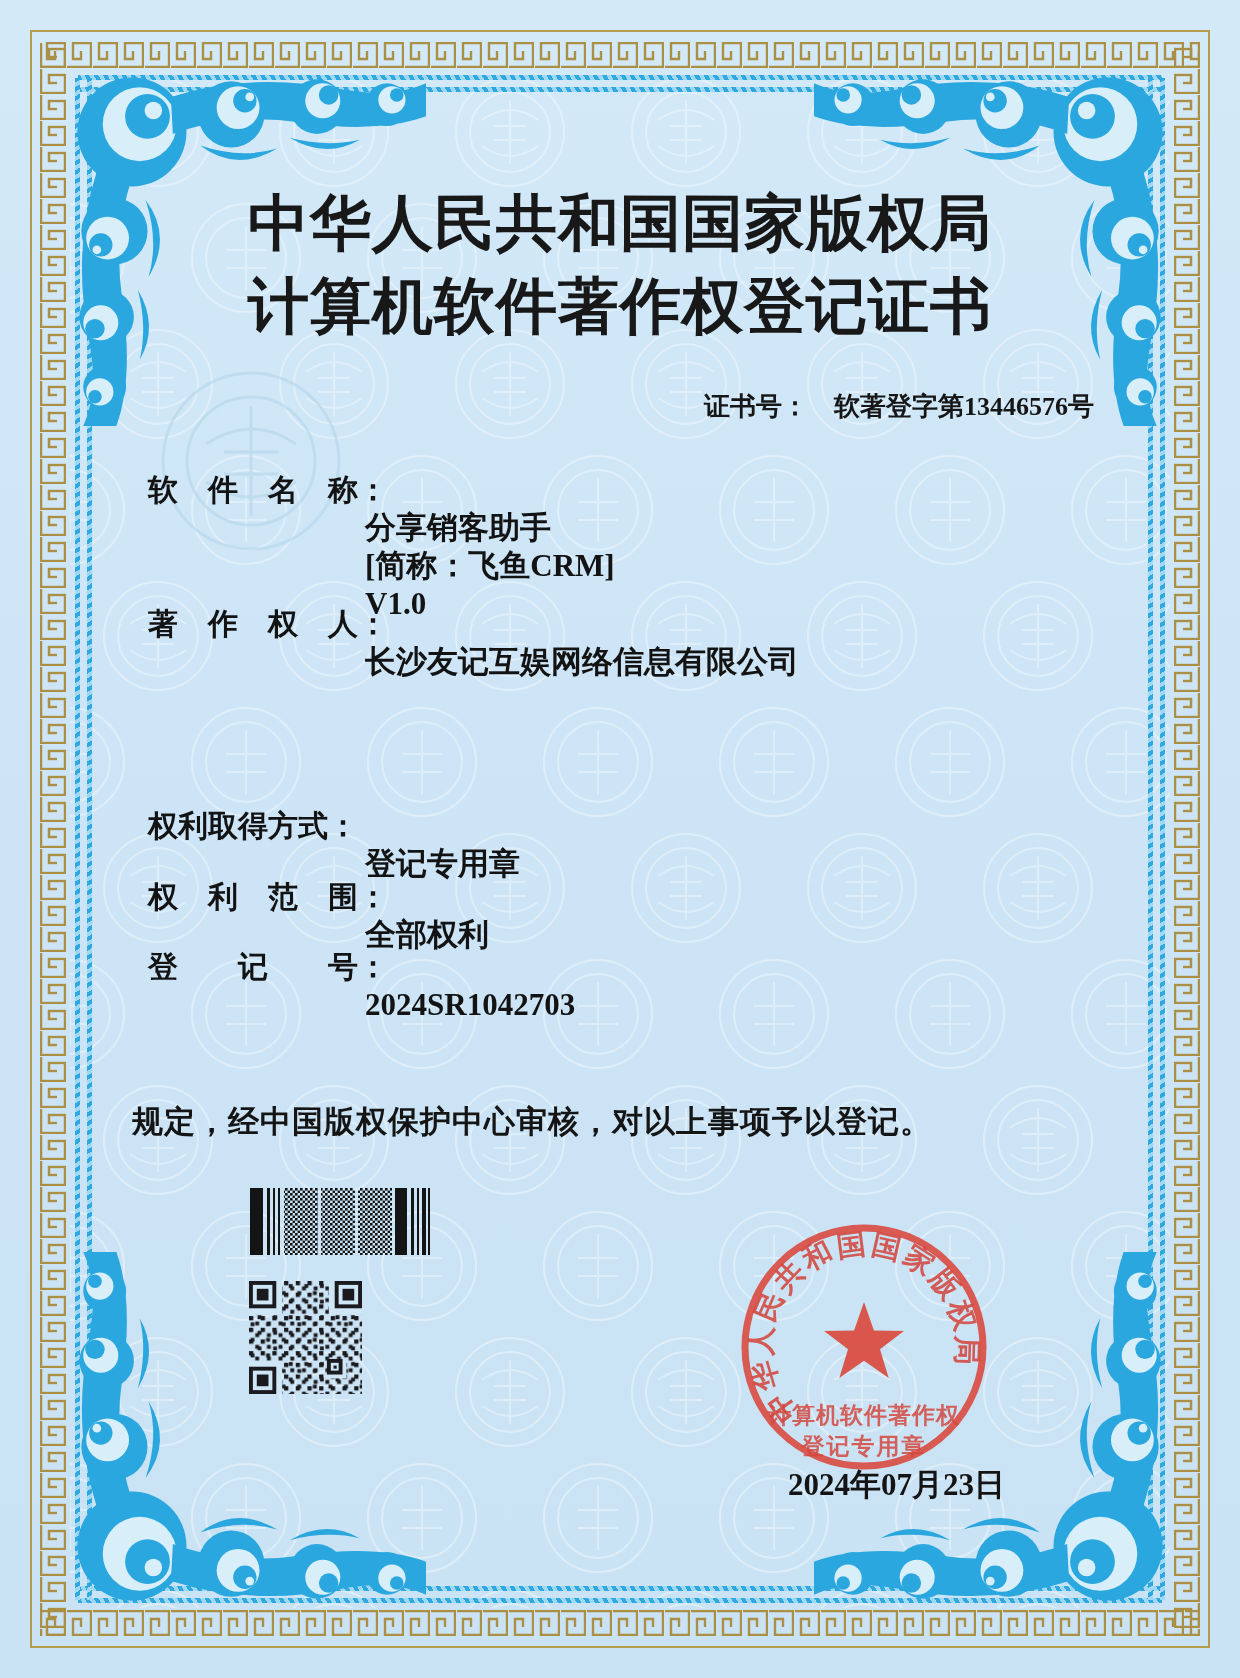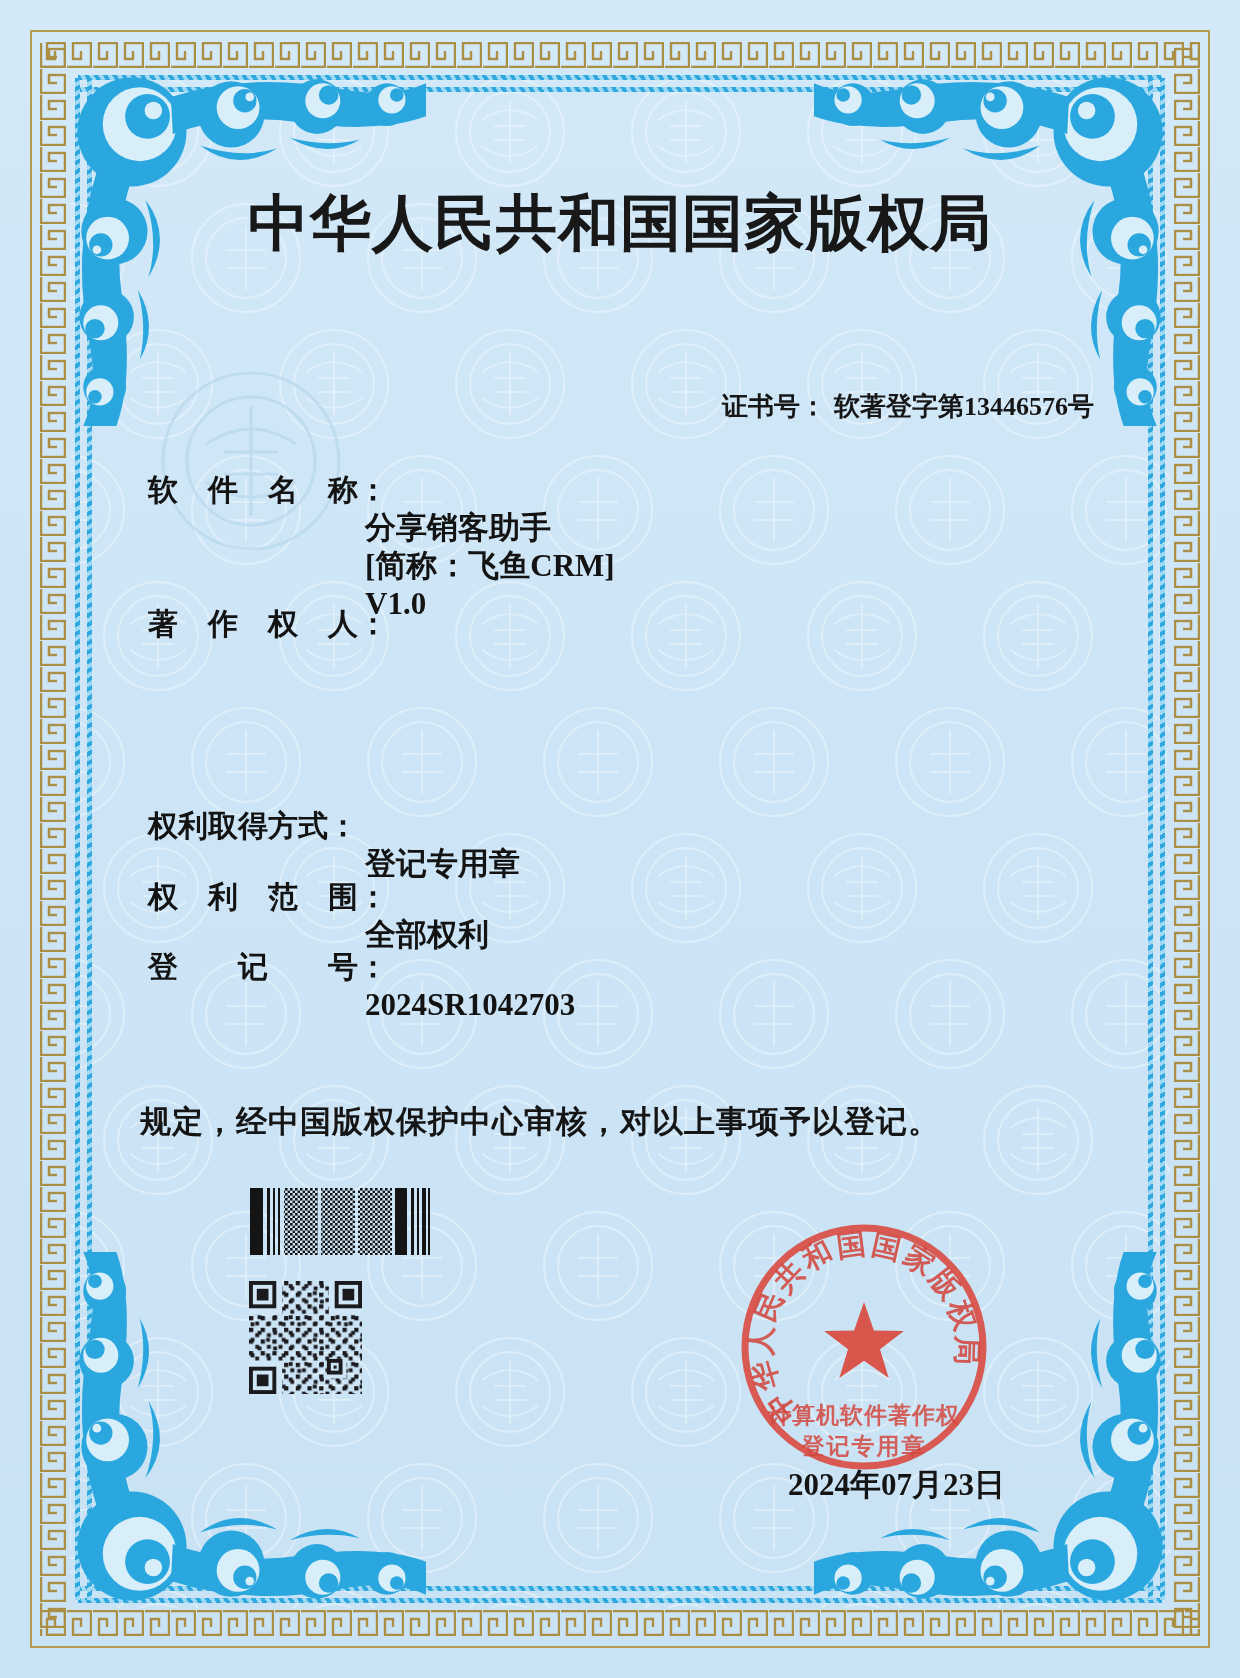--- a/index.html
+++ b/index.html
@@ -35,28 +35,28 @@
   .watermark{position:absolute;inset:70px;z-index:0;opacity:.55;}
   .watermark svg{width:100%;height:100%;display:block;}
   .emblem{position:absolute;left:156px;top:366px;width:190px;height:190px;z-index:0;opacity:.65;}
 
   
   .title{position:absolute;left:0;width:100%;text-align:center;z-index:3;
          font-size:61px;font-weight:900;color:#181818;letter-spacing:1px;white-space:nowrap;}
   .title1{top:183px;} .title2{top:266px;}
 
   .certno{position:absolute;top:389px;right:146px;z-index:3;font-size:26px;font-weight:600;color:#161616;white-space:nowrap;}
-  .certno .val{margin-left:8px;}
+  .certno .val{margin-left:26px;}
 
   .flabel{position:absolute;left:148px;z-index:3;font-size:30px;font-weight:700;color:#131313;white-space:nowrap;}
   .fvalue{position:absolute;left:365px;z-index:3;font-size:31px;font-weight:700;color:#131313;white-space:nowrap;line-height:38px;margin-top:39px;}
   .r-name{top:470px;} .r-owner{top:604px;} .r-acq{top:806px;} .r-scope{top:877px;} .r-reg{top:947px;}
 
   .stmt{position:absolute;z-index:3;font-size:31px;font-weight:600;color:#151515;letter-spacing:1px;white-space:nowrap;}
-  .stmt1{left:210px;top:1031px;} .stmt2{left:140px;top:1101px;}
+  .stmt1{left:210px;top:1031px;} .stmt2{left:132px;top:1101px;}
 
   .barcode{position:absolute;left:250px;top:1188px;width:181px;height:67px;z-index:3;}
   .barcode svg{width:100%;height:100%;display:block;}
   .qrcode{position:absolute;left:249px;top:1281px;width:113px;height:113px;z-index:3;}
   .qrcode svg{width:100%;height:100%;display:block;}
 
   .seal{position:absolute;left:733px;top:1216px;width:262px;height:262px;z-index:4;}
   .seal svg{width:100%;height:100%;display:block;}
   .date{position:absolute;left:723px;top:1464px;width:282px;z-index:5;text-align:right;
         font-size:31px;font-weight:600;color:#141414;white-space:nowrap;}
@@ -200,33 +200,35 @@
         <use href="#flourish"></use>
       </svg>
     </div>
   <div class="flourish fl-br">
       <svg>
         <use href="#flourish"></use>
       </svg>
     </div>
 
   <div class="title title1">中华人民共和国国家版权局</div>
+  <div class="title title2">计算机软件著作权登记证书</div>
 
   <div class="certno">
     <span>证书号：</span><span class="val">软著登字第13446576号</span>
   </div>
 
   <div class="flabel r-name">软　件　名　称：</div>
   <div class="fvalue r-name">
     <div>分享销客助手</div>
     <div>[简称：飞鱼CRM]</div>
     <div>V1.0</div>
   </div>
 
   <div class="flabel r-owner">著　作　权　人：</div>
+  <div class="fvalue r-owner">长沙友记互娱网络信息有限公司</div>
 
   <div class="flabel r-acq">权利取得方式：</div>
   <div class="fvalue r-acq">登记专用章</div>
 
   <div class="flabel r-scope">权　利　范　围：</div>
   <div class="fvalue r-scope">全部权利</div>
 
   <div class="flabel r-reg">登　　记　　号：</div>
   <div class="fvalue r-reg">2024SR1042703</div>
 

